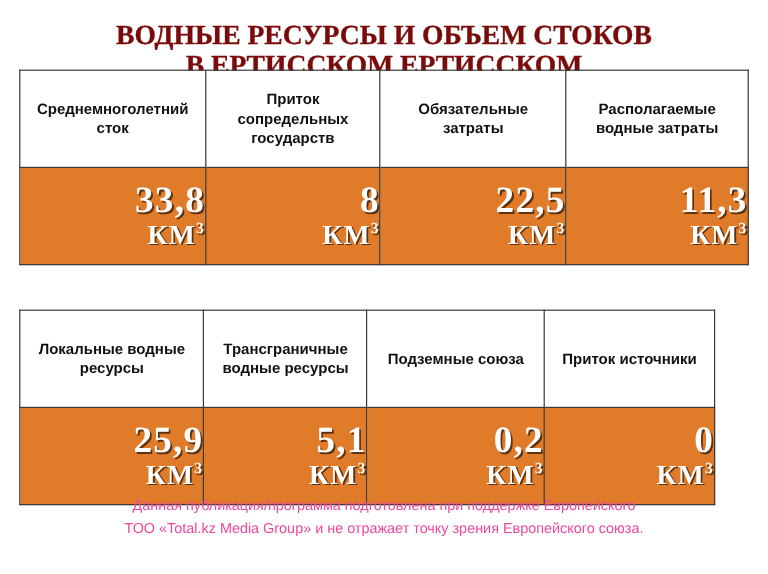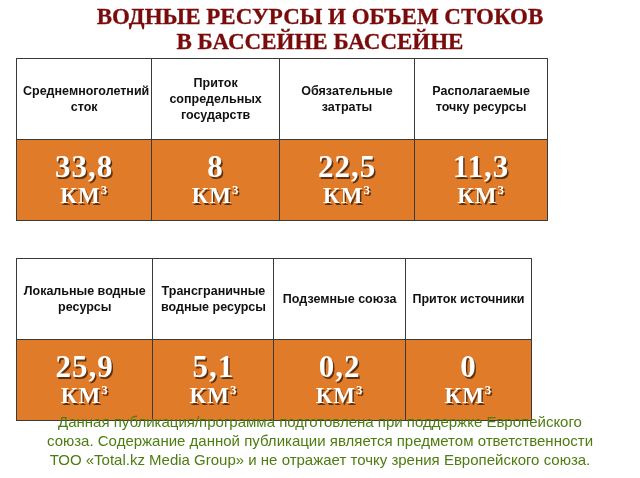--- a/index.html
+++ b/index.html
@@ -16,48 +16,48 @@
   .slide {
     position: relative;
     width: 640px;
     height: 478px;
     box-sizing: border-box;
   }
 
   
   .title {
     text-align: center;
-    padding-top: 4px;
+    padding-top: 17px;
     font-family: "Liberation Serif", serif;
     font-weight: bold;
     font-size: 23px;
     line-height: 25px;
     color: #7a0b0b;
     letter-spacing: 0px;
     -webkit-text-stroke: 0.3px #7a0b0b;
   }
   .title .l1, .title .l2 { display: block; white-space: nowrap; }
 
   
   .table {
     border-collapse: collapse;
     table-layout: fixed;
     border: 1px solid #3a3a3a;
   }
   #table-1 {
     position: absolute;
     left: 16px;
     top: 58px;
-    width: 532px;
+    width: 608px;
   }
   #table-2 {
     position: absolute;
     left: 16px;
     top: 258px;
-    width: 516px;
+    width: 580px;
   }
   .table td {
     border: 1px solid #3a3a3a;
     vertical-align: middle;
     text-align: center;
     padding: 0;
   }
   .hdr-row td {
     background: #ffffff;
     height: 72px;
@@ -68,21 +68,21 @@
     padding: 4px 6px;
   }
   .val-row td {
     background: #e07b2a;
     height: 80px;
     padding: 0;
   }
   .valcell {
     display: flex;
     flex-direction: column;
-    align-items: center;
+    align-items: flex-end;
     justify-content: center;
     height: 80px;
     color: #ffffff;
   }
   .num {
     font-family: "Liberation Serif", serif;
     font-weight: bold;
     font-size: 31px;
     line-height: 30px;
     letter-spacing: 1px;
@@ -103,48 +103,48 @@
     line-height: 0;
   }
 
   
   .footer {
     position: absolute;
     left: 14px;
     right: 14px;
     top: 412px;
     text-align: center;
-    font-size: 15px;
+    font-size: 12px;
     line-height: 19px;
-    color: #4d7c0f;
+    color: #ec4899;
   }
 </style>
 </head>
 <body>
 
 <div class="slide">
 
   <div class="title">
     <span class="l1">ВОДНЫЕ РЕСУРСЫ И ОБЪЕМ СТОКОВ</span>
-    <span class="l2">В БАССЕЙНЕ БАССЕЙНЕ</span>
+    <span class="l2">В ЕРТИССКОМ ЕРТИССКОМ</span>
   </div>
 
   <table class="table" id="table-1">
     <colgroup>
       <col style="width:25.5%">
         <col style="width:24%">
         <col style="width:25.5%">
         <col style="width:25%">
     </colgroup>
     <tbody>
       <tr class="hdr-row">
         <td>Среднемноголетний сток</td>
         <td>Приток сопредельных государств</td>
         <td>Обязательные затраты</td>
-        <td>Располагаемые точку ресурсы</td>
+        <td>Располагаемые водные затраты</td>
       </tr>
       <tr class="val-row">
         <td>
           <div class="valcell">
             <span class="num">33,8</span>
             <span class="unit"><span>КМ</span><sup>3</sup></span>
           </div>
         </td>
         <td>
           <div class="valcell">
@@ -206,17 +206,16 @@
             <span class="num">0</span>
             <span class="unit"><span>КМ</span><sup>3</sup></span>
           </div>
         </td>
       </tr>
     </tbody>
   </table>
 
   <div class="footer">
     <div>Данная публикация/программа подготовлена при поддержке Европейского</div>
-    <div>союза. Содержание данной публикации является предметом ответственности</div>
     <div>ТОО «Total.kz Media Group» и не отражает точку зрения Европейского союза.</div>
   </div>
 
 </div>
 
 </body></html>

